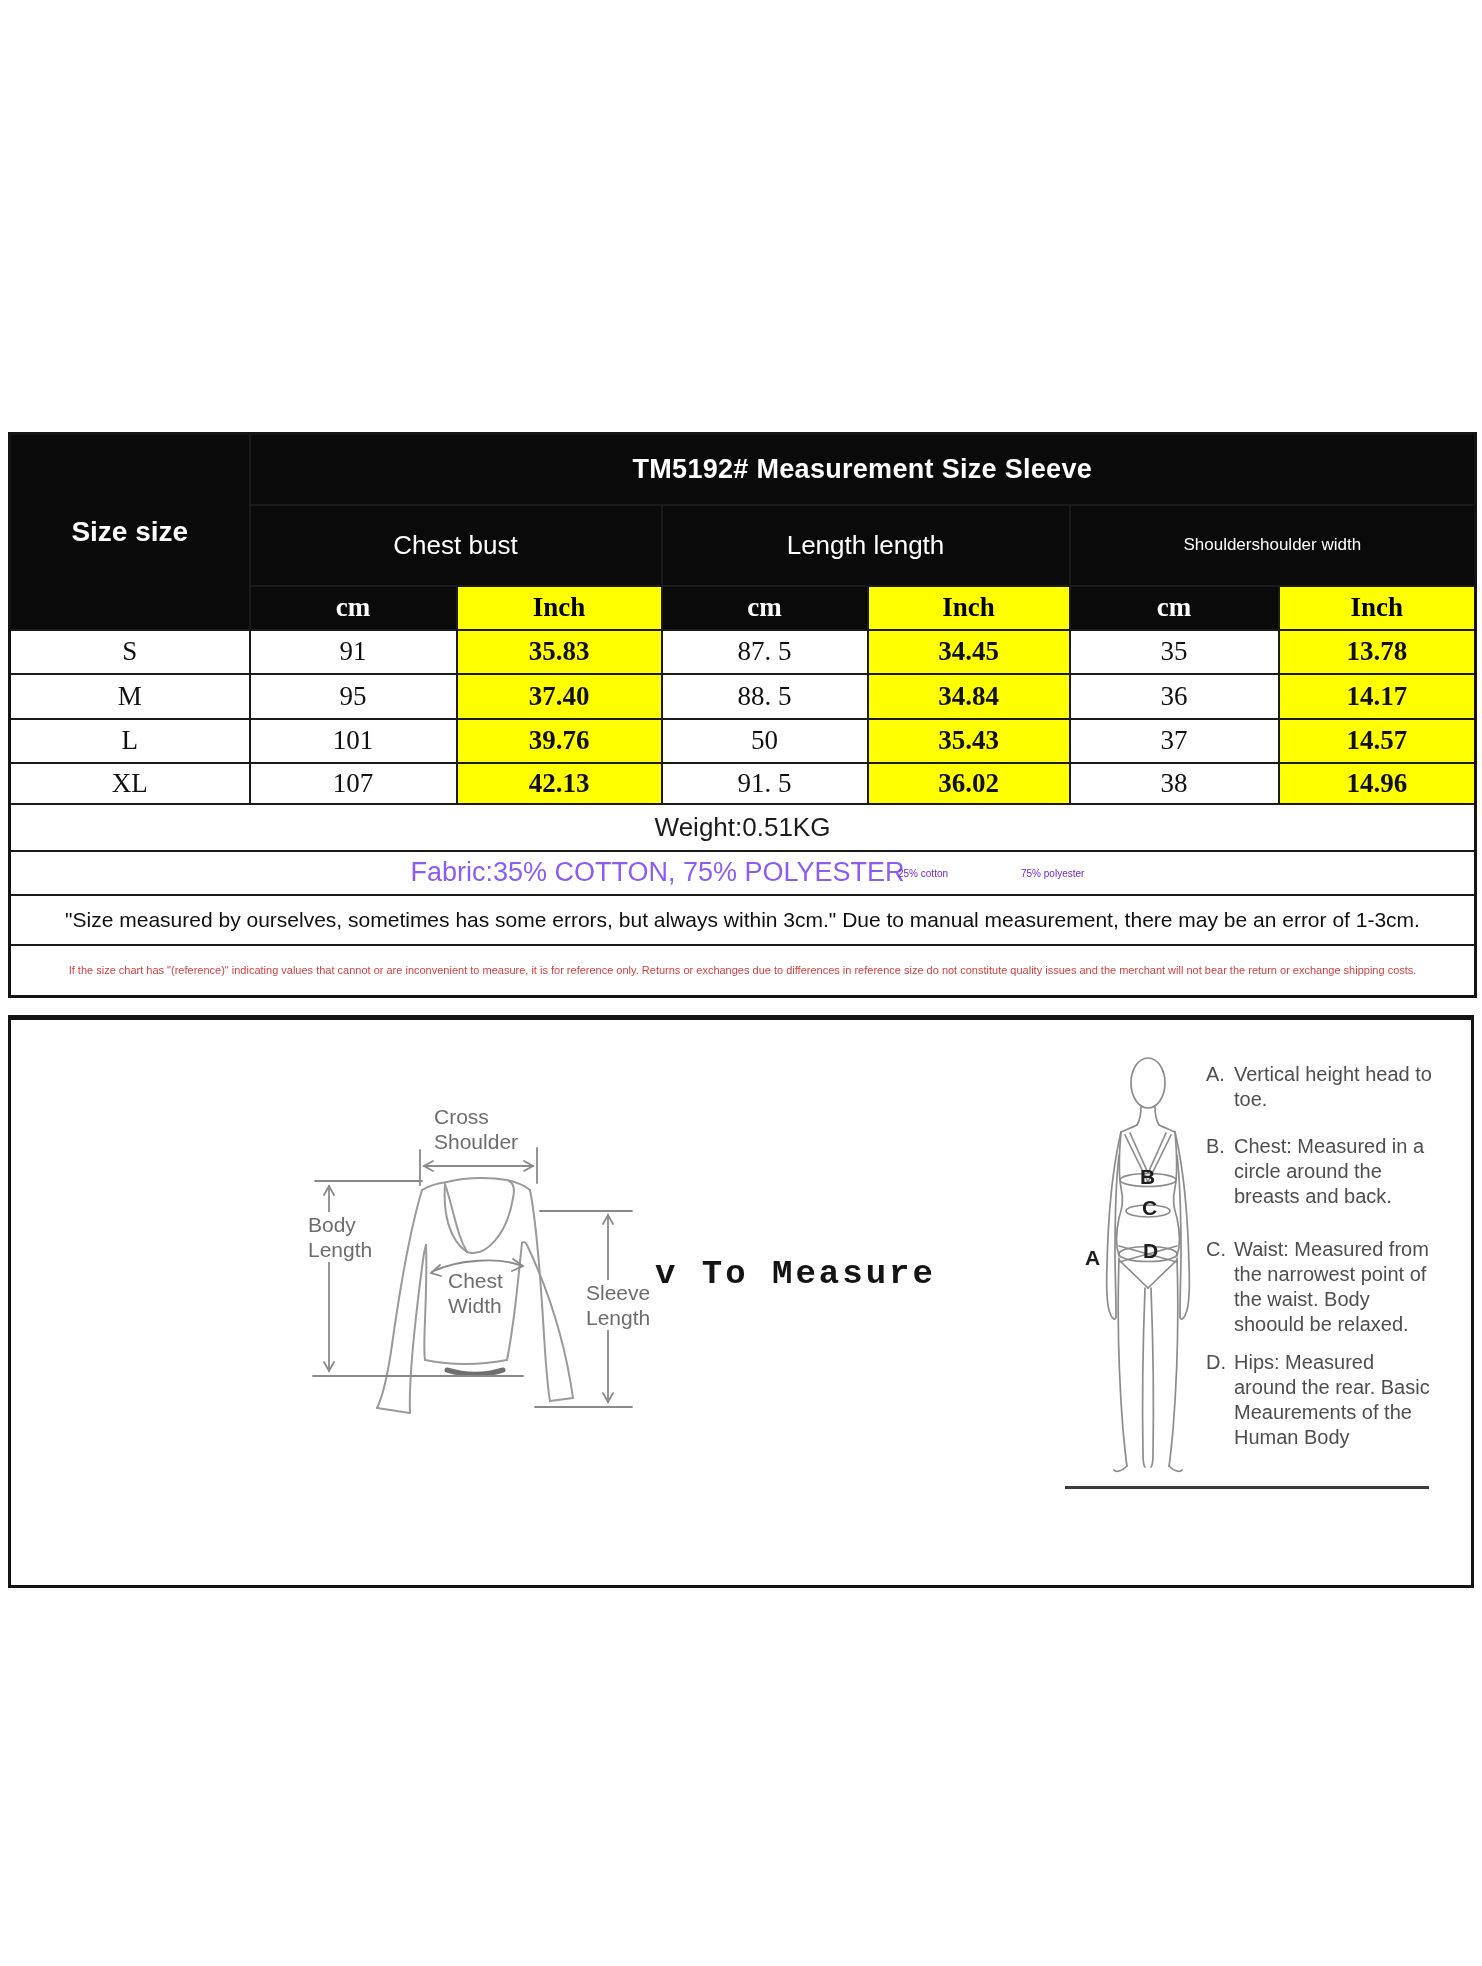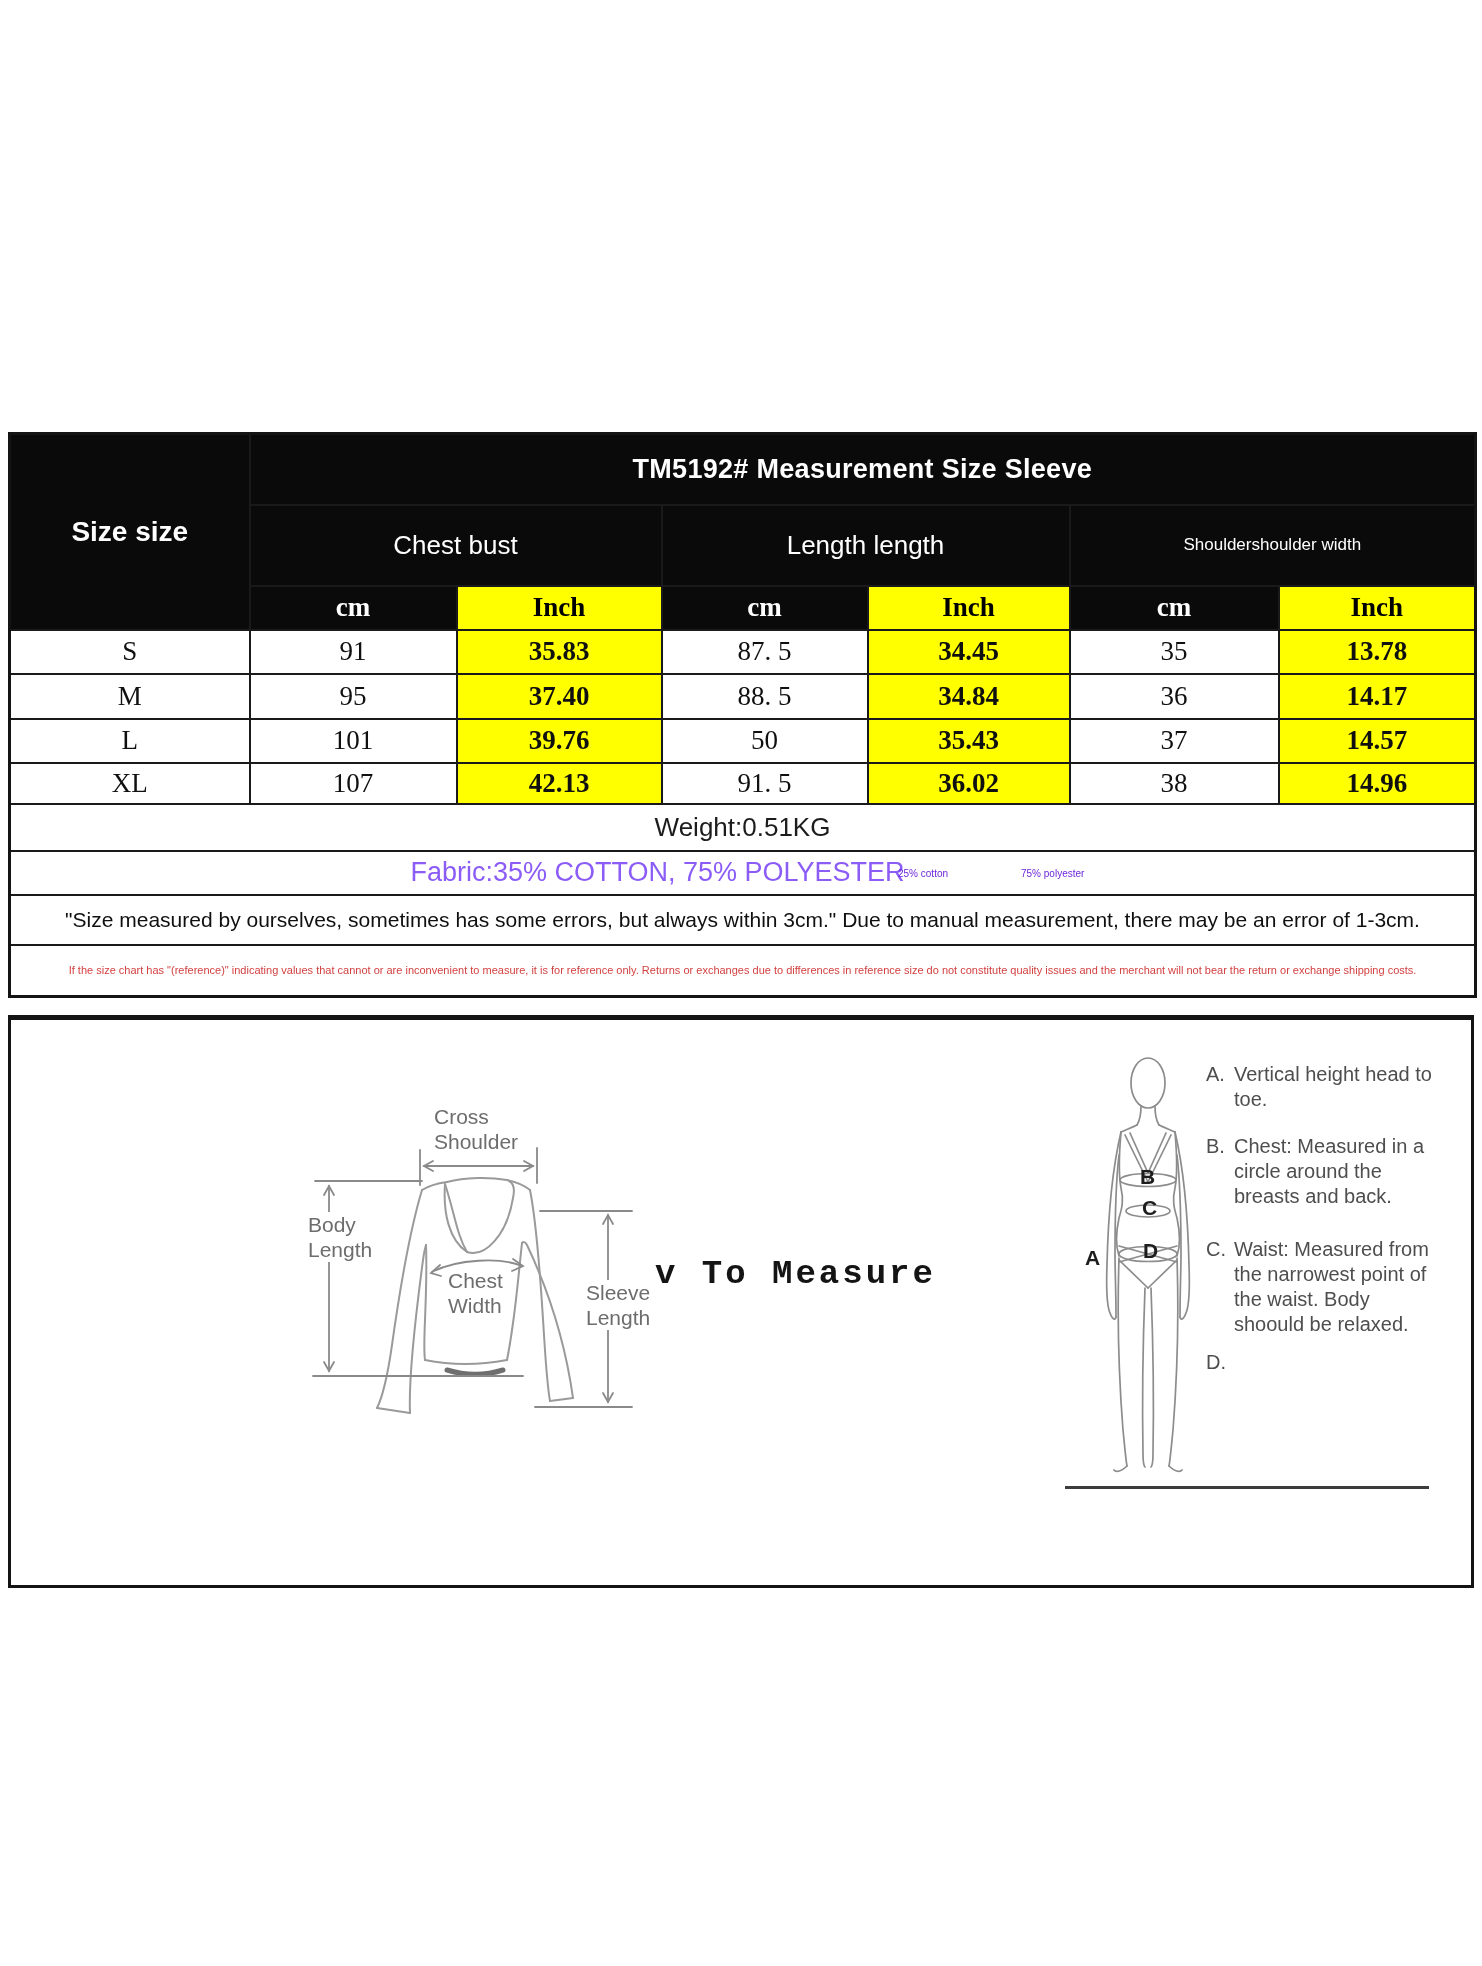--- a/index.html
+++ b/index.html
@@ -290,18 +290,19 @@
     <div class="ann" id="ann-b">
       <span class="lt">B.</span>
       <span class="tx">Chest: Measured in a circle around the breasts and back.</span>
     </div>
     <div class="ann" id="ann-c">
       <span class="lt">C.</span>
       <span class="tx">Waist: Measured from the narrowest point of the waist. Body shoould be relaxed.</span>
     </div>
     <div class="ann" id="ann-d">
       <span class="lt">D.</span>
+      <span class="tx">Hips: Measured around the rear. Basic Meaurements of the Human Body</span>
     </div>
   </div>
 
   <div id="figure-underline"></div>
 
 </div>
 
 </body></html>

